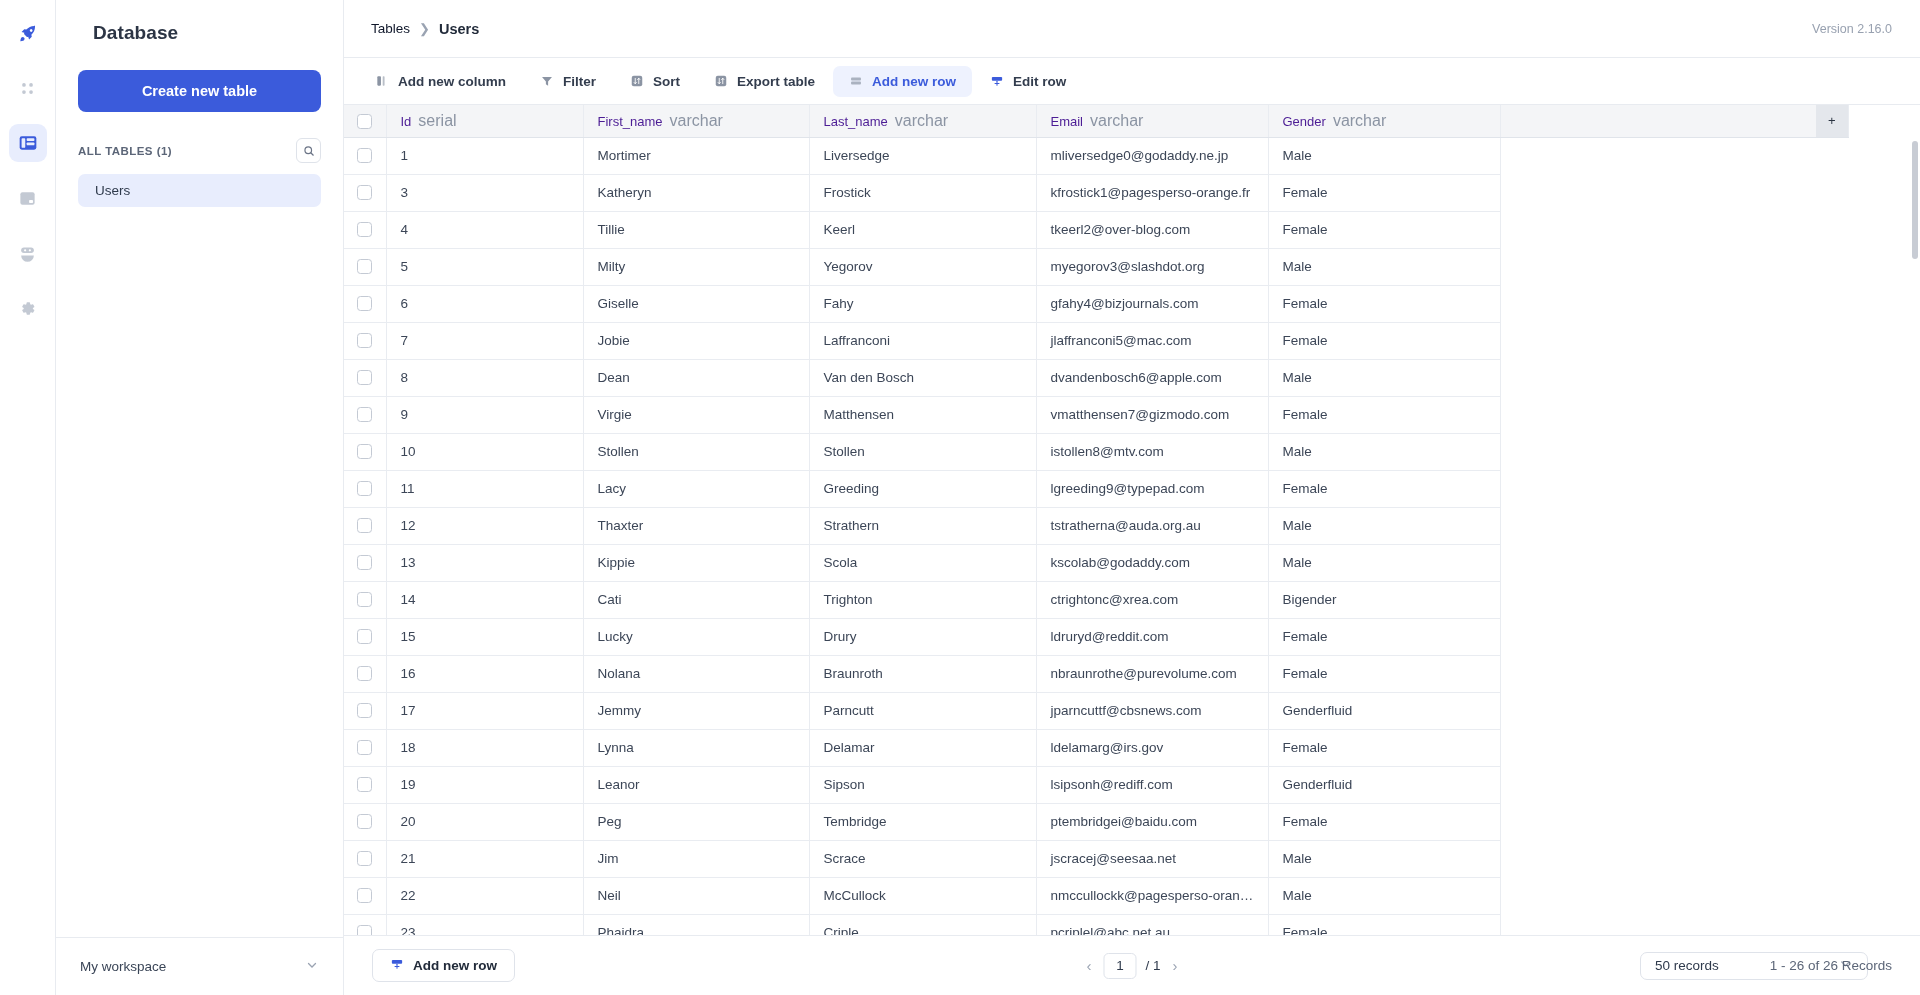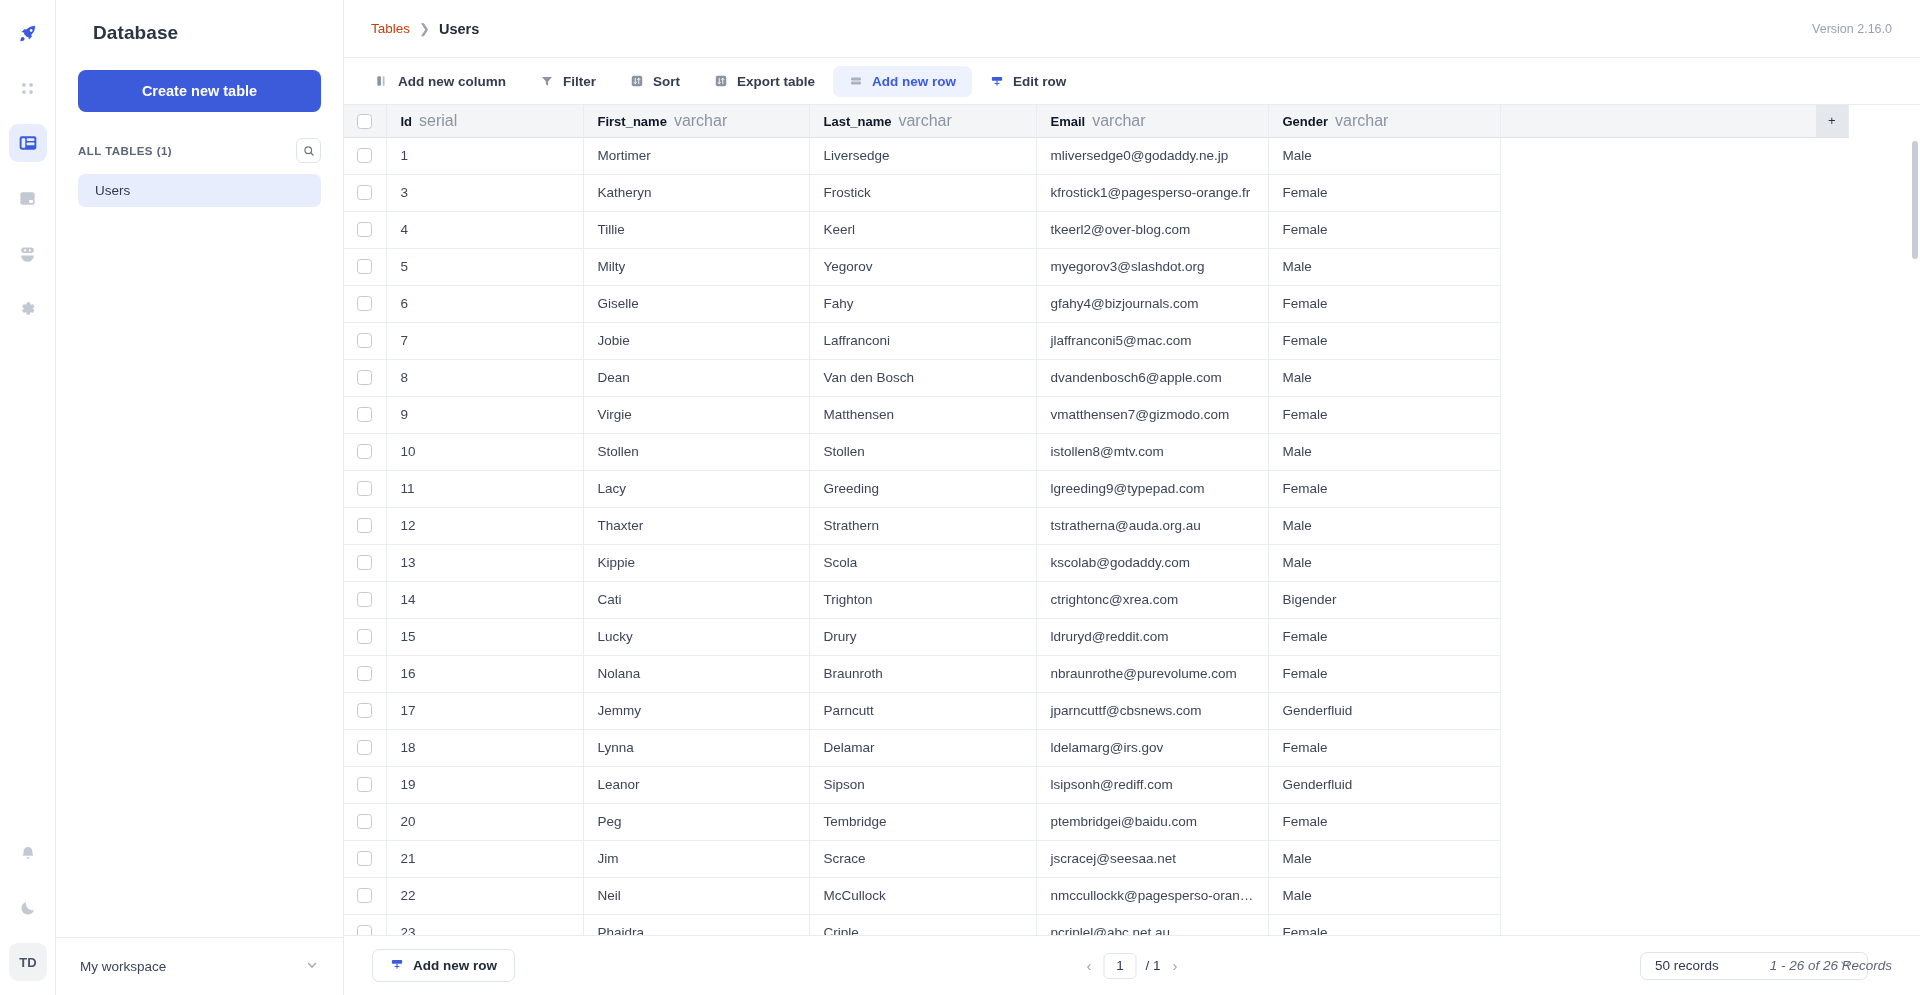--- a/index.html
+++ b/index.html
@@ -88,21 +88,21 @@
   
   .main { flex: 1; height: 995px; display: flex; flex-direction: column; min-width: 0; }
   .topbar {
     height: 58px; min-height: 58px;
     border-bottom: 1px solid #e8ebf0;
     display: flex; align-items: center; justify-content: space-between;
     padding: 0 28px 0 27px;
     background: #fff;
   }
   .breadcrumb { display: flex; align-items: center; gap: 9px; }
-  .crumb-muted { font-size: 13.5px; color: #c2410c; cursor: pointer; }
+  .crumb-muted { font-size: 13.5px; color: #0f172a; cursor: pointer; }
   .crumb-sep { font-size: 13px; color: #9aa3b2; }
   .crumb-current { font-size: 14.5px; font-weight: 700; color: #222b3a; }
   .version { font-size: 12.5px; color: #98a1b0; }
 
   .toolbar {
     height: 47px; min-height: 47px;
     border-bottom: 1px solid #e8ebf0;
     display: flex; align-items: center;
     padding-left: 15px; gap: 2px;
     background: #fff;
@@ -129,21 +129,21 @@
   }
   table.grid thead th {
     background: #f4f5f7;
     height: 32px;
     font-size: 13px;
     color: #2b3442;
     padding: 0 14px;
     border-bottom: 1px solid #e0e4ea;
     position: relative;
   }
-  .col-name { font-weight: 700; color: #0f172a; }
+  .col-name { font-weight: 400; color: #4c1d95; }
   .col-type { font-weight: 400; color: #8b94a3; margin-left: 7px; font-size: 16px; }
   table.grid tbody td {
     height: 37px; font-size: 13.5px; color: #3c4657; padding: 0 14px;
     background: #fff;
   }
   .cb-col { width: 42px; padding: 0 !important; text-align: center !important; }
   .cb {
     width: 15px; height: 15px; border: 1.4px solid #c4cad4; border-radius: 3.5px;
     display: inline-block; vertical-align: middle; background: #fff; cursor: pointer;
   }
@@ -185,21 +185,21 @@
   }
   .pg-total { font-size: 13.5px; color: #2f3a4c; }
   .select-wrap {
     position: absolute; left: 1296px; width: 228px; height: 28px;
     border: 1px solid #dfe3ea; border-radius: 7px; background: #fff;
     display: flex; align-items: center; justify-content: space-between;
     padding: 0 14px; cursor: pointer;
   }
   .select-val { font-size: 13.5px; color: #2f3a4c; }
   .rec-count {
-    position: absolute; right: 28px; font-size: 13.5px; color: #5c6678; font-style: italic;
+    position: absolute; right: 28px; font-size: 13.5px; color: #5c6678;
   }
 </style>
 </head>
 <body>
 
 <div class="app">
 
   <div class="rail">
     <div class="rail-btn">
       <svg width="19" height="19" viewBox="0 0 24 24" fill="#3b5bdb">
@@ -237,34 +237,20 @@
         <circle cx="15" cy="8" r="1.4" fill="#ffffff"></circle>
       </svg>
     </div>
     <div class="rail-btn">
       <svg width="19" height="19" viewBox="0 0 24 24" fill="#c3c9d3">
         <path d="M12 8.2a3.8 3.8 0 1 0 0 7.6 3.8 3.8 0 0 0 0-7.6zm0 5.6a1.8 1.8 0 1 1 0-3.6 1.8 1.8 0 0 1 0 3.6z"></path>
         <path d="M20.3 13.6l-1.5-.9a7 7 0 0 0 0-1.4l1.5-.9a.8.8 0 0 0 .3-1l-1.4-2.4a.8.8 0 0 0-1-.3l-1.6.6a7 7 0 0 0-1.2-.7l-.2-1.7a.8.8 0 0 0-.8-.7h-2.8a.8.8 0 0 0-.8.7l-.2 1.7a7 7 0 0 0-1.2.7l-1.6-.6a.8.8 0 0 0-1 .3L5.4 9.4a.8.8 0 0 0 .3 1l1.5.9a7 7 0 0 0 0 1.4l-1.5.9a.8.8 0 0 0-.3 1l1.4 2.4a.8.8 0 0 0 1 .3l1.6-.6c.4.3.8.5 1.2.7l.2 1.7c.1.4.4.7.8.7h2.8c.4 0 .7-.3.8-.7l.2-1.7c.4-.2.8-.4 1.2-.7l1.6.6a.8.8 0 0 0 1-.3l1.4-2.4a.8.8 0 0 0-.3-1z"></path>
       </svg>
     </div>
 
-    <div class="rail-bottom">
-      <div class="rail-btn">
-        <svg width="18" height="18" viewBox="0 0 24 24" fill="#c3c9d3">
-          <path d="M12 2.6a5.8 5.8 0 0 0-5.8 5.8c0 4.4-1.5 6-1.5 6h14.6s-1.5-1.6-1.5-6A5.8 5.8 0 0 0 12 2.6z"></path>
-          <path d="M10 16.2a2 2 0 0 0 4 0z"></path>
-        </svg>
-      </div>
-      <div class="rail-btn">
-        <svg width="18" height="18" viewBox="0 0 24 24" fill="#c3c9d3">
-          <path d="M20 14.5A8.4 8.4 0 0 1 9.5 4 8.5 8.5 0 1 0 20 14.5z"></path>
-        </svg>
-      </div>
-      <div class="avatar">TD</div>
-    </div>
   </div>
 
   <div class="sidebar">
     <div class="sidebar-title">Database</div>
     <button class="create-btn">Create new table</button>
 
     <div class="tables-head">
       <span class="tables-head-label">ALL TABLES (1)</span>
       <span class="search-box">
         <svg width="12" height="12" viewBox="0 0 24 24" fill="none" stroke="#6b7486" stroke-width="2.4">

